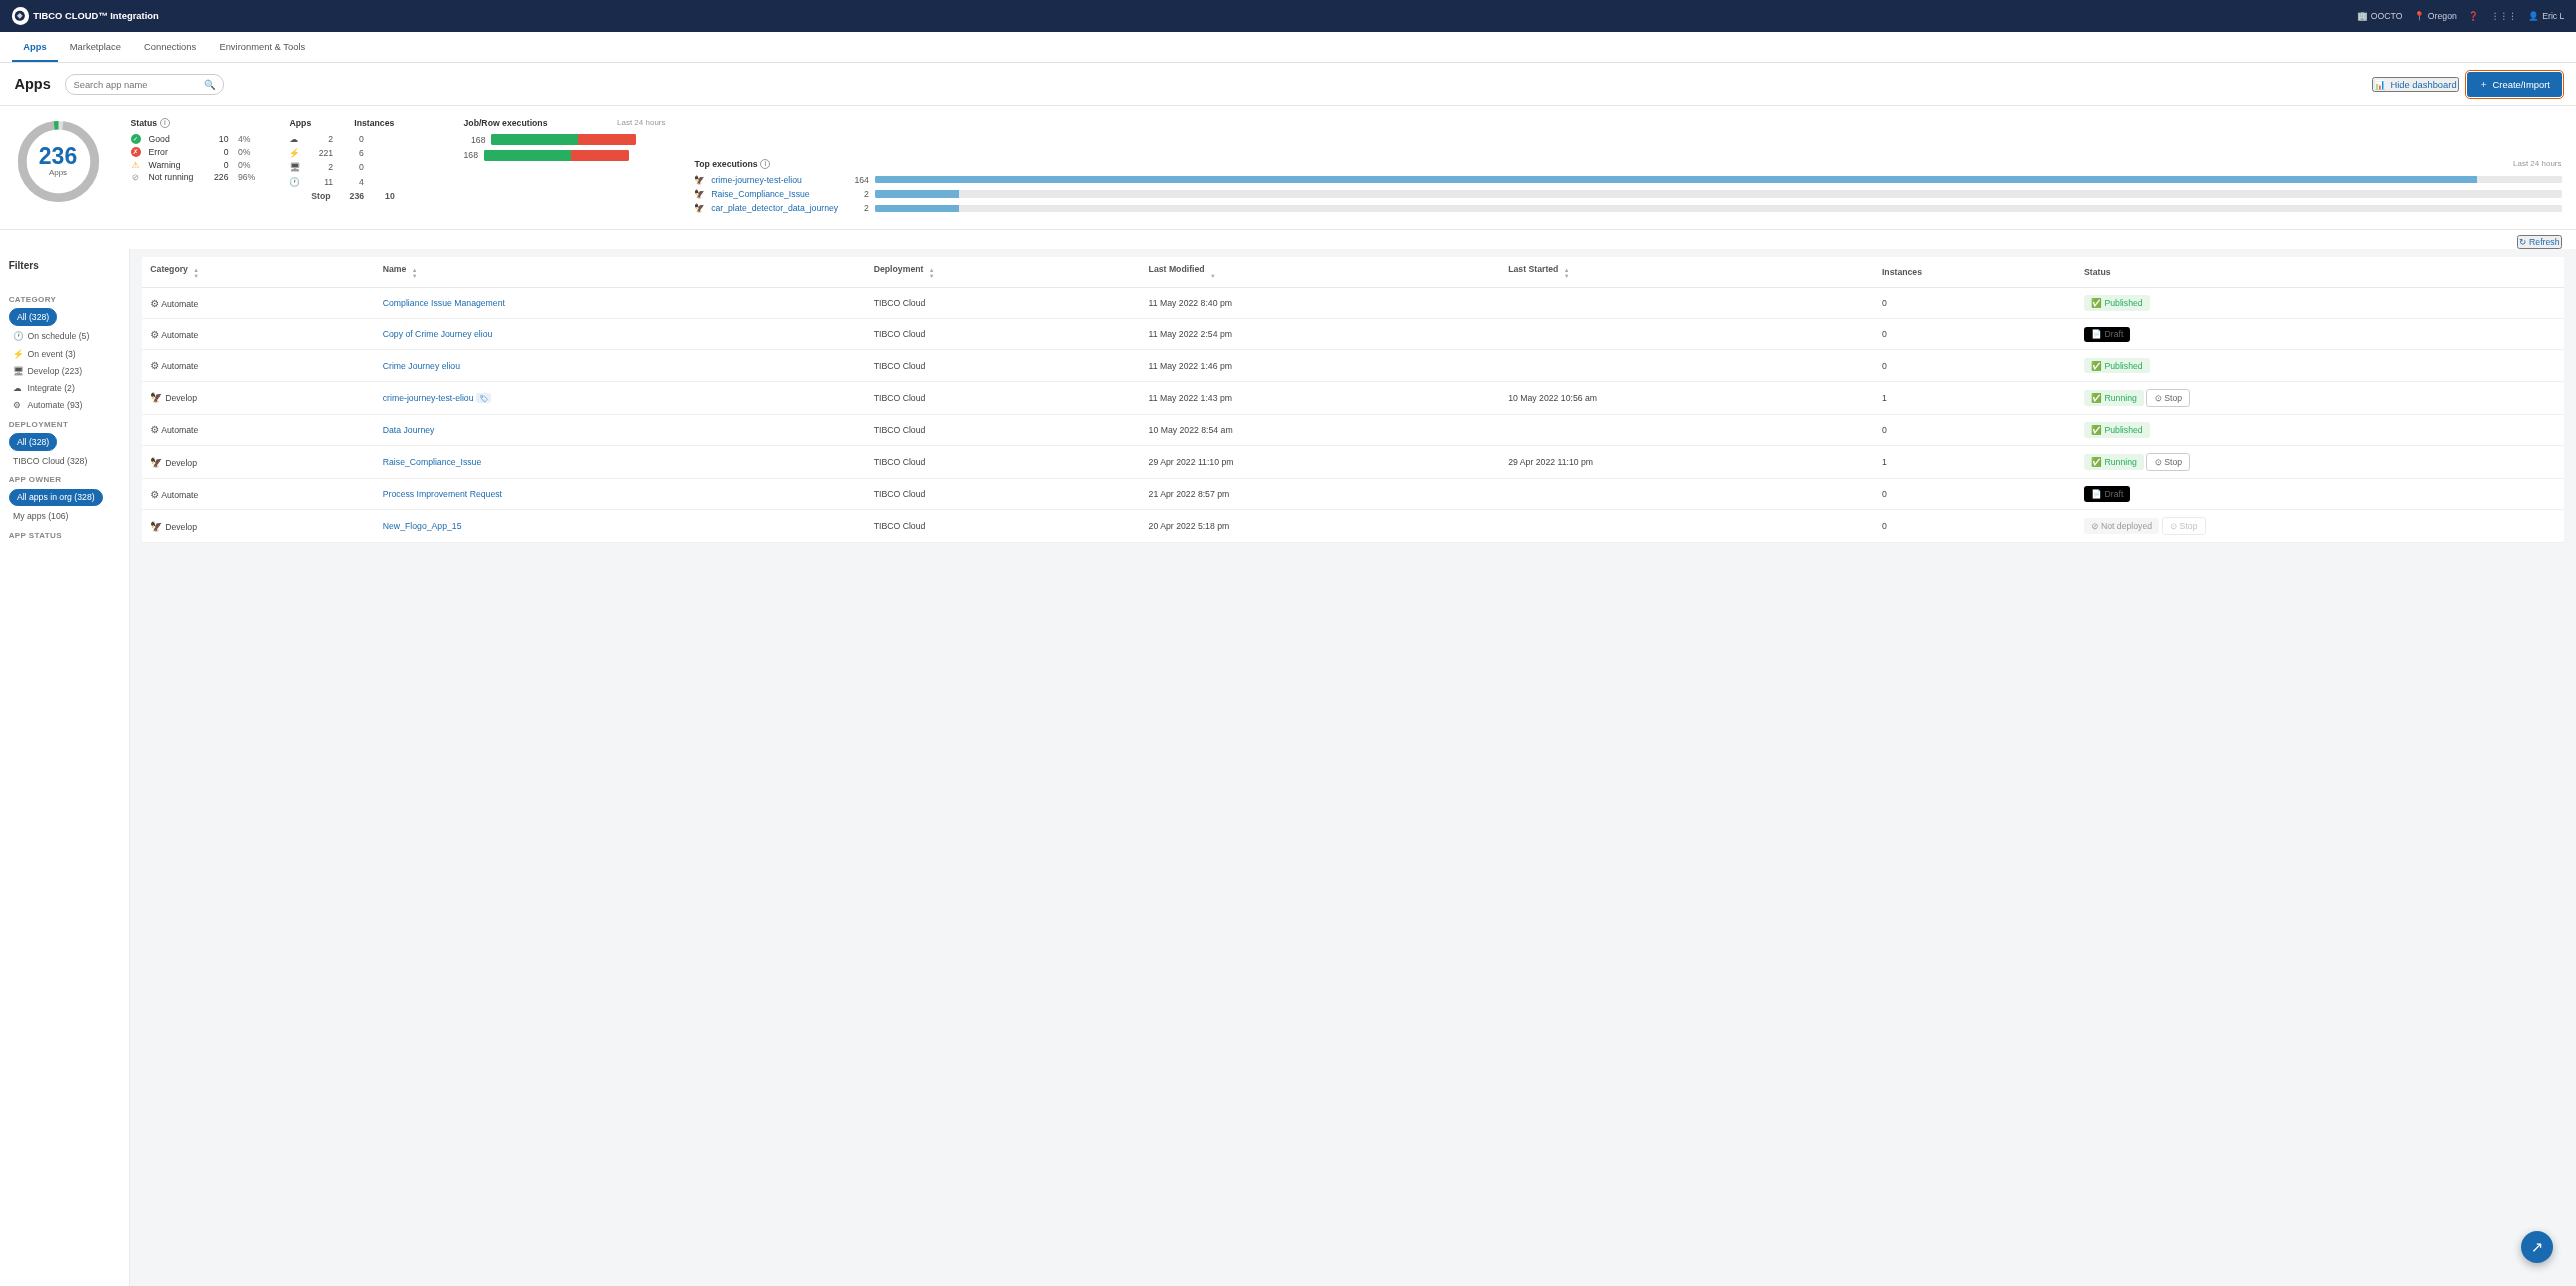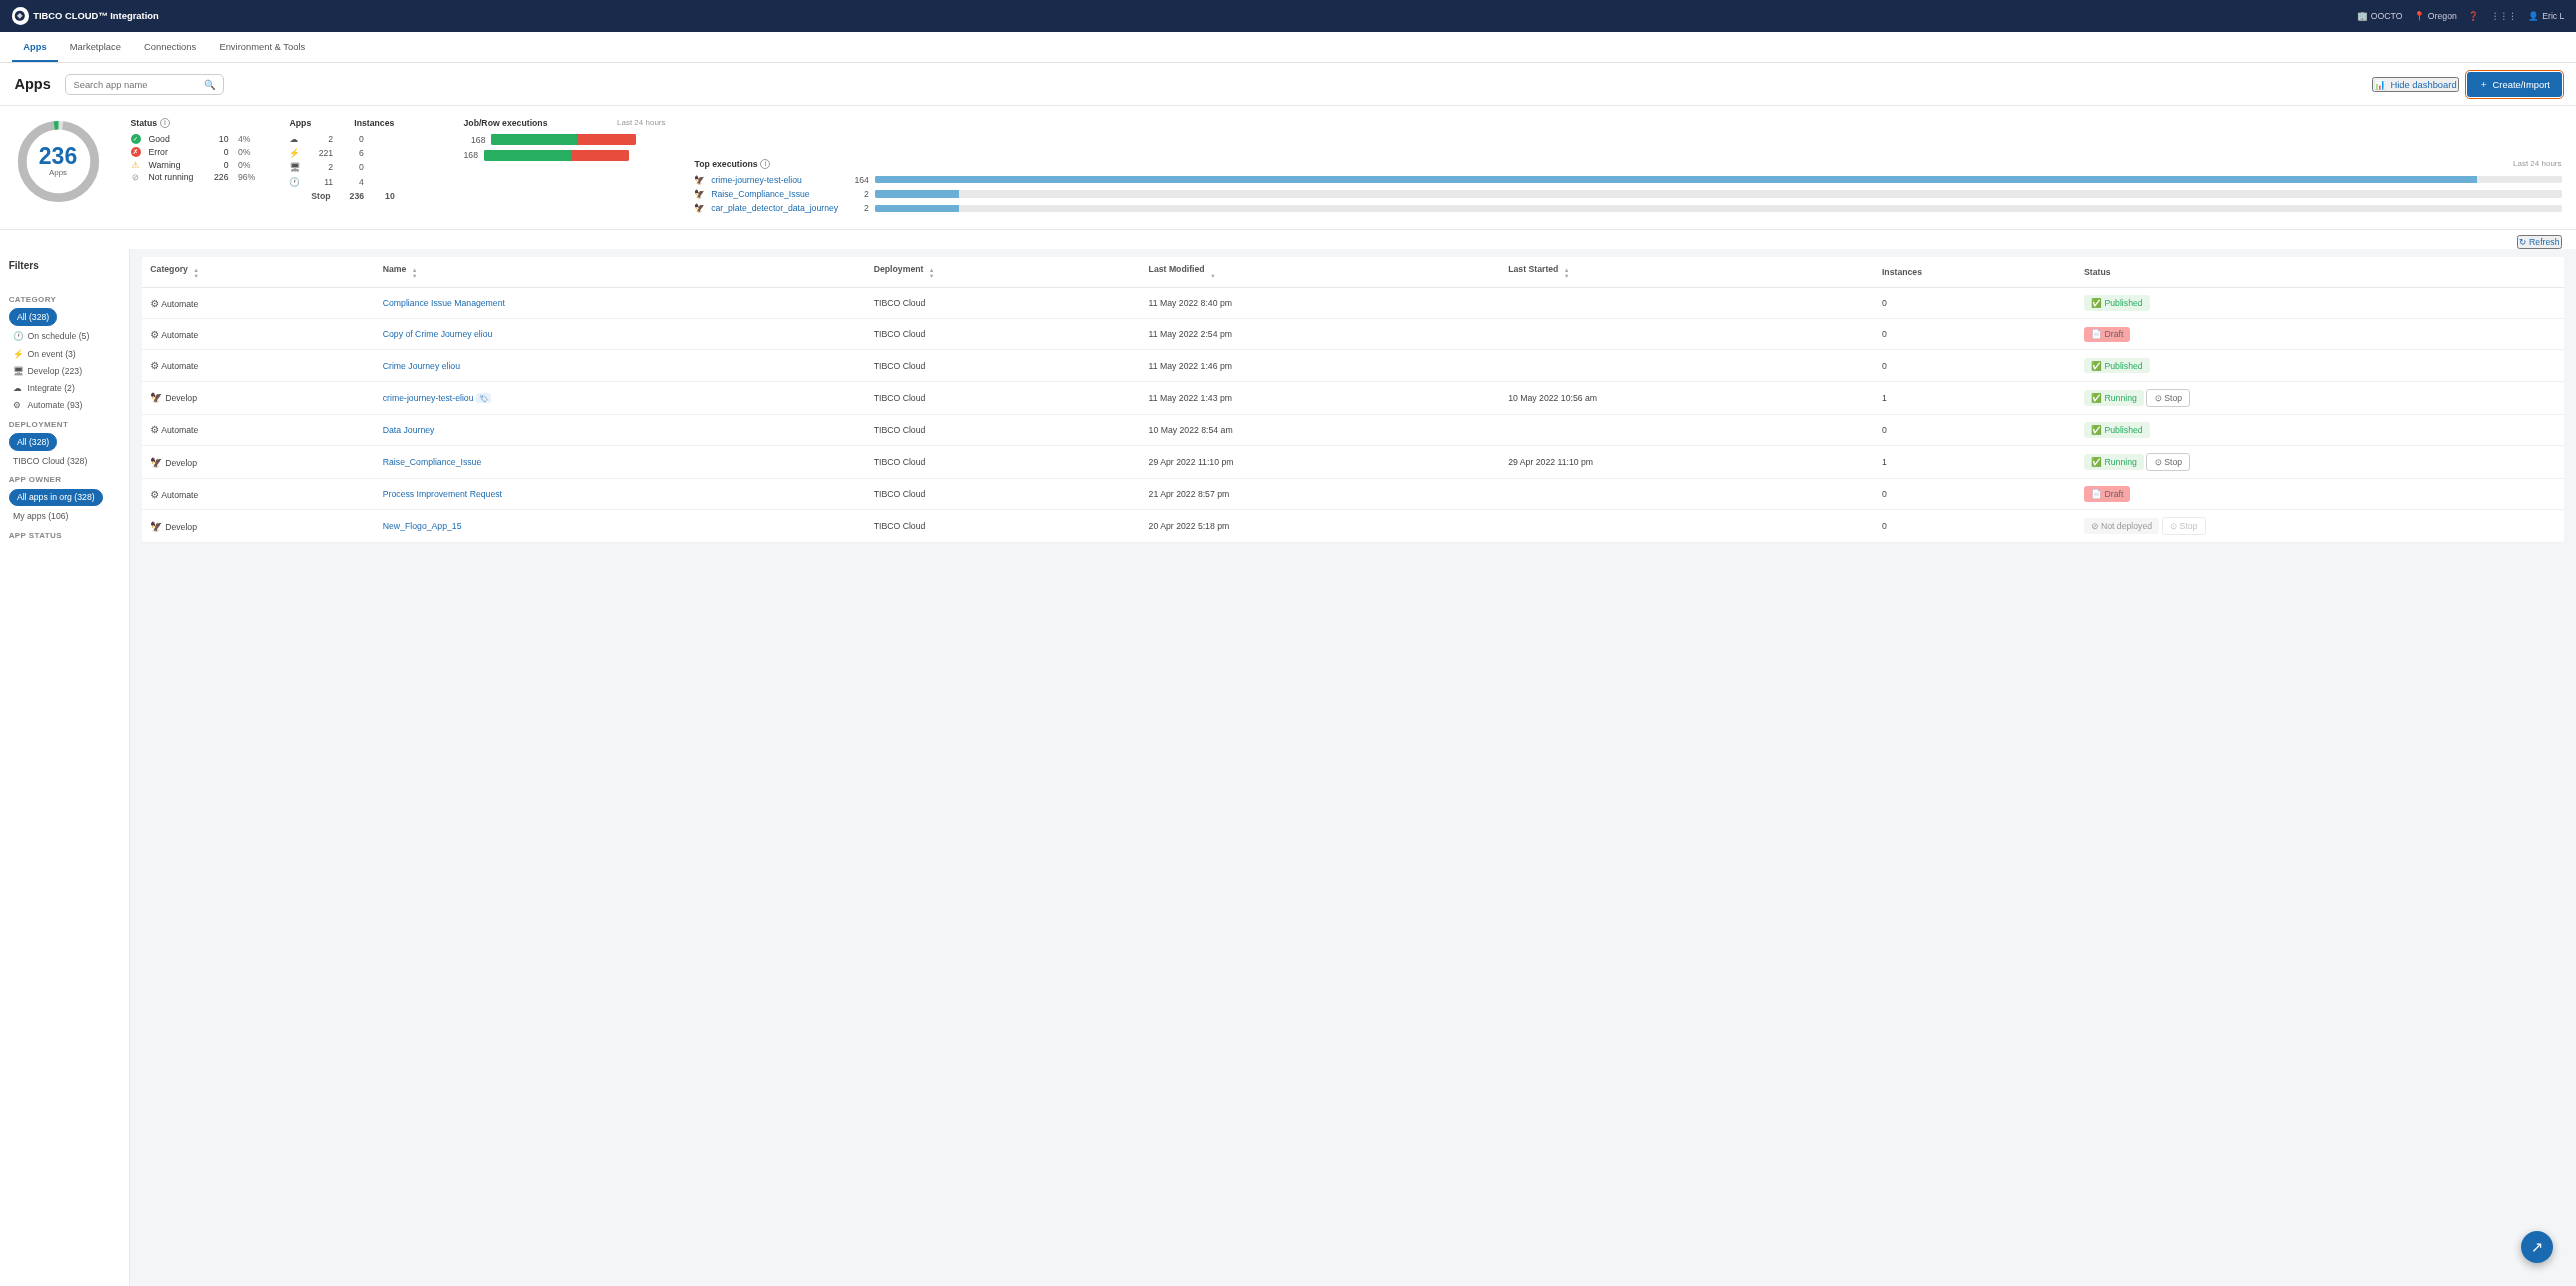--- a/index.html
+++ b/index.html
@@ -16,21 +16,21 @@
 
     
     .sub-nav { background: white; border-bottom: 0.7px solid #e0e0e0; padding: 0 11.6px; display: flex; align-items: center; gap: 0; }
     .sub-nav-item { padding: 8.7px 11.6px; font-size: 9.4px; color: #555; cursor: pointer; border-bottom: 2.2px solid transparent; }
     .sub-nav-item.active { color: #1a6ab1; border-bottom: 2.2px solid #1a6ab1; font-weight: 600; }
 
     
     .page-header { background: white; padding: 8.7px 14.5px; display: flex; align-items: center; justify-content: space-between; border-bottom: 0.7px solid #e8e8e8; }
     .page-title { font-size: 14.5px; font-weight: 600; color: #222; }
     .header-right { display: flex; align-items: center; gap: 8.7px; }
-    .search-box { display: flex; align-items: center; border: 0.7px solid #ccc; border-radius: 5px; padding: 4.3px 7.2px; gap: 4.3px; width: 159px; }
+    .search-box { display: flex; align-items: center; border: 0.7px solid #ccc; border-radius: 10px; padding: 4.3px 7.2px; gap: 4.3px; width: 159px; }
     .search-box input { border: none; outline: none; font-size: 9.4px; color: #999; width: 100%; background: transparent; }
     .hide-dashboard-btn { color: #1a6ab1; display: flex; align-items: center; gap: 4.3px; cursor: pointer; font-size: 9.4px; }
     .create-import-btn { background: #1a6ab1; color: white; border: none; border-radius: 2.9px; padding: 5.8px 11.6px; font-size: 9.4px; cursor: pointer; display: flex; align-items: center; gap: 4.3px; outline: 1.4px solid #e05a00; outline-offset: 1.4px; }
 
     
     .dashboard { background: white; padding: 11.6px 14.5px; display: flex; align-items: flex-start; gap: 29px; border-bottom: 0.7px solid #e8e8e8; }
 
     
     .donut-container { position: relative; width: 87px; height: 87px; flex-shrink: 0; }
     .donut-label { position: absolute; top: 50%; left: 50%; transform: translate(-50%, -50%); text-align: center; }
@@ -98,21 +98,21 @@
 
     
     .table-area { flex: 1; padding: 8.7px 11.6px; overflow-x: auto; }
     .apps-table { width: 100%; border-collapse: collapse; background: white; border-radius: 2.9px; }
     .apps-table th { padding: 7.2px 8.7px; text-align: left; font-size: 8.7px; font-weight: 600; color: #555; border-bottom: 1.4px solid #e8e8e8; white-space: nowrap; background: white; }
     .apps-table th .sort-icons { display: inline-flex; flex-direction: column; margin-left: 2.9px; opacity: 0.5; font-size: 5.8px; line-height: 1; }
     .apps-table td { padding: 7.2px 8.7px; font-size: 8.7px; color: #444; border-bottom: 0.7px solid #f0f0f0; vertical-align: middle; }
     .app-name-link { color: #1a6ab1; cursor: pointer; text-decoration: none; }
     .status-badge { display: inline-flex; align-items: center; gap: 2.9px; padding: 2.9px 7.2px; border-radius: 2.9px; font-size: 8.7px; font-weight: 500; }
     .status-published { background: #e8f5e9; color: #27ae60; }
-    .status-draft { background: #fca5a5; color: #666; }
+    .status-draft { background: #000000; color: #666; }
     .status-running { background: #e8f5e9; color: #27ae60; }
     .status-not-deployed { background: #f5f5f5; color: #999; }
     .status-incomplete { background: #f5f5f5; color: #999; }
     .stop-btn { display: inline-flex; align-items: center; gap: 2.9px; padding: 2.9px 7.2px; border: 0.7px solid #ccc; border-radius: 2.9px; background: white; cursor: pointer; font-size: 8.7px; color: #666; }
     .category-icon { color: #555; font-size: 10px; }
     .tag-icon { background: #e8f0f8; color: #1a6ab1; border-radius: 2.2px; padding: 0.7px 2.9px; font-size: 7.2px; margin-left: 2.9px; }
 
     
     .fab { position: fixed; bottom: 23px; right: 23px; width: 32px; height: 32px; border-radius: 50%; background: #1a6ab1; color: white; display: flex; align-items: center; justify-content: center; cursor: pointer; box-shadow: 0 2.9px 8.7px rgba(0,0,0,0.3); font-size: 14.5px; }
 

